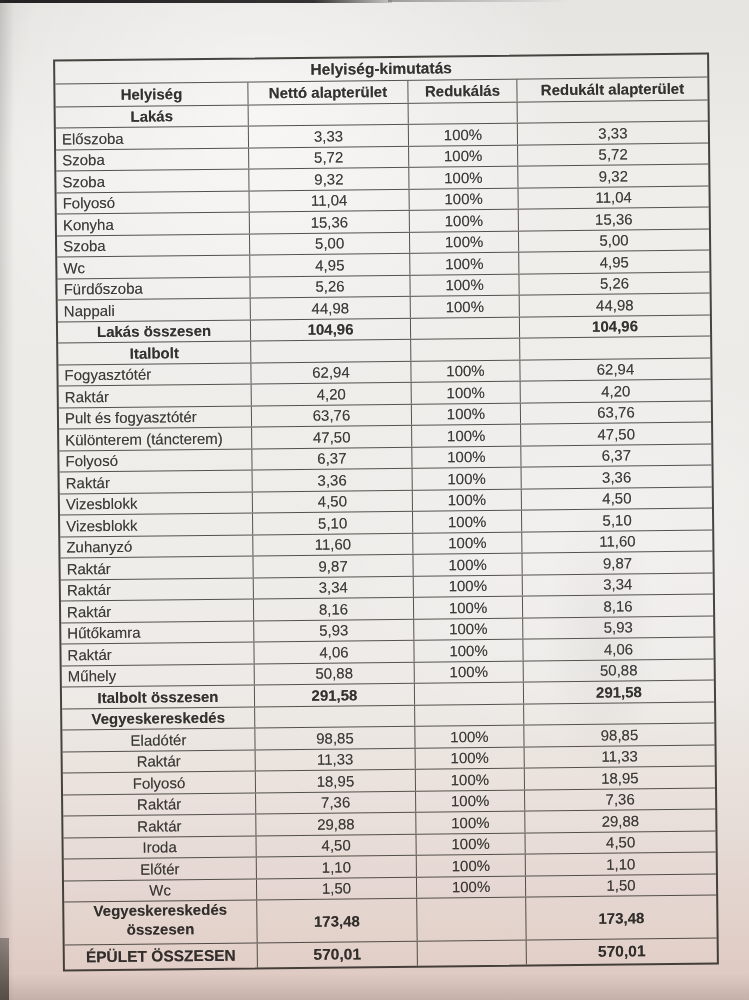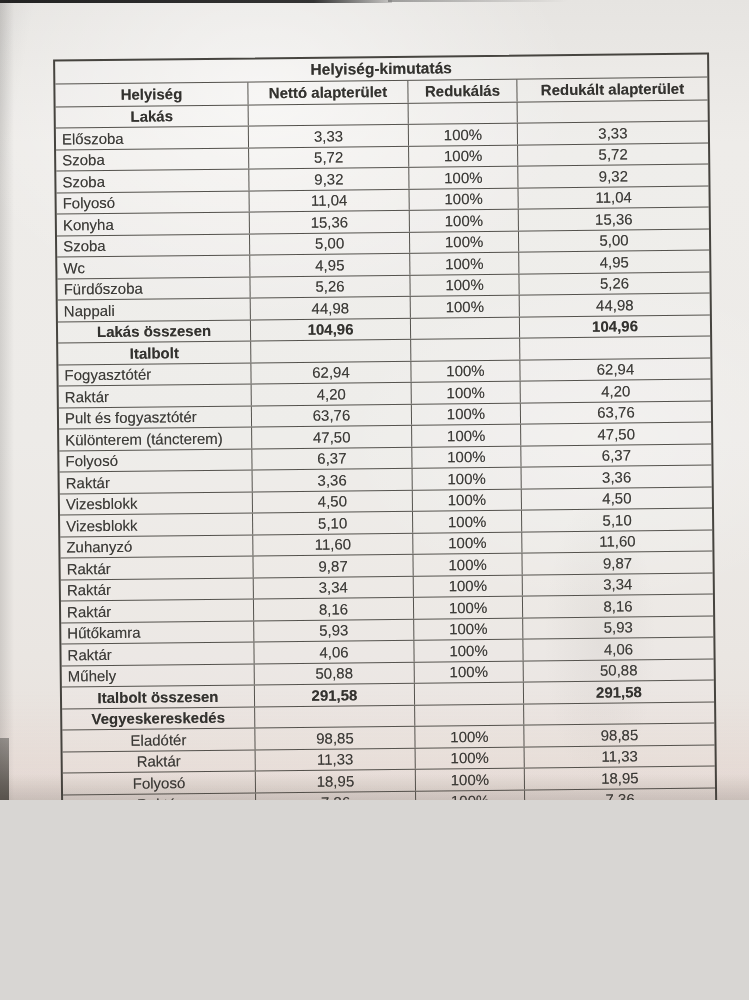--- a/index.html
+++ b/index.html
@@ -3,21 +3,21 @@
 <meta charset="utf-8">
 <title>Helyiség-kimutatás</title>
 <style>
   html,body{margin:0;padding:0;}
   body{
     width:749px;height:1000px;overflow:hidden;
     font-family:"Liberation Sans","DejaVu Sans",sans-serif;
     background:#d8d6d3;
   }
   .scan-page{
-    position:relative;width:749px;height:800px;overflow:hidden;
+    position:relative;width:749px;height:1000px;overflow:hidden;
     background:
       radial-gradient(ellipse 60% 40% at 35% 12%, rgba(255,255,255,0.55), rgba(255,255,255,0) 70%),
       radial-gradient(ellipse 50% 30% at 80% 55%, rgba(255,255,255,0.25), rgba(255,255,255,0) 70%),
       linear-gradient(100deg, rgba(0,0,0,0.05) 0%, rgba(0,0,0,0) 4%),
       linear-gradient(180deg, #e6e4e1 0%, #eeece9 18%, #edebe8 55%, #eae6e2 82%, #e7dfda 100%);
   }
   
   .artifact{position:absolute;pointer-events:none;}
   .top-edge-line{top:0;left:0;width:392px;height:3px;background:linear-gradient(90deg,#222 0%,#333 80%,rgba(60,60,60,0.2) 100%);}
   .top-edge-line2{top:0;left:388px;width:180px;height:2px;background:linear-gradient(90deg,rgba(90,90,90,0.55),rgba(120,120,120,0));}

